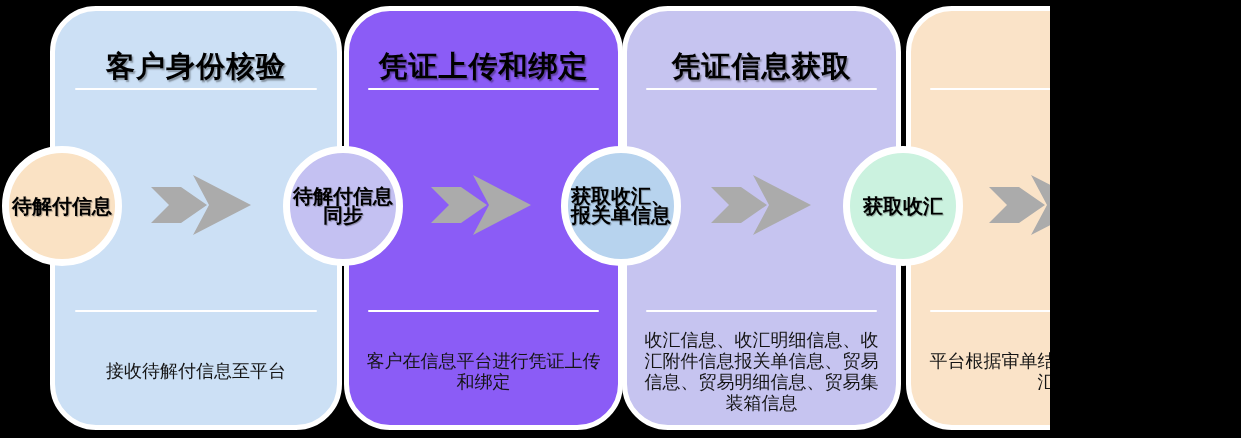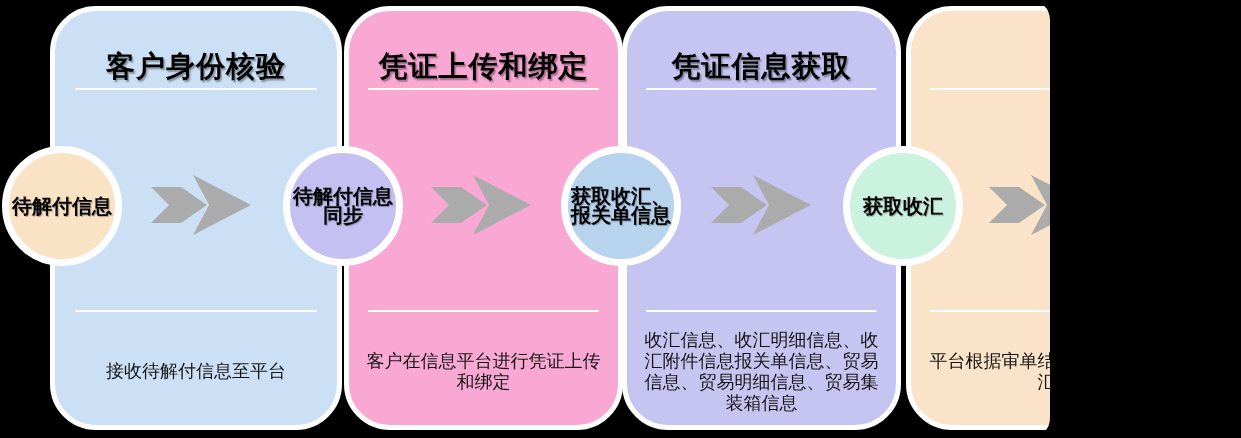--- a/index.html
+++ b/index.html
@@ -5,21 +5,20 @@
   html,body{margin:0;padding:0;}
   body{
     font-family:"DejaVu Sans","Liberation Sans",sans-serif;
     background:#000;
   }
   #canvas{
     position:relative;
     width:1050px;
     height:438px;
     overflow:hidden;
-    border-radius:20px;
   }
   
   .panel{
     position:absolute;
     top:6px;
     height:424px;
     box-sizing:border-box;
     border:5px solid #ffffff;
     border-radius:46px;
   }
@@ -97,21 +96,21 @@
 
   <div class="panel" style="left: 50px; width: 292px; background-color: rgb(204, 224, 245);">
     <div class="panel-title">客户身份核验</div>
     <div class="divider divider-top"></div>
     <div class="divider divider-bottom"></div>
     <div class="body-wrap">
         <div class="panel-body">接收待解付信息至平台</div>
       </div>
   </div>
 
-  <div class="panel" style="left: 344px; width: 279px; background-color: #f9a8d4;">
+  <div class="panel" style="left: 344px; width: 279px; background-color: #8b5cf6;">
     <div class="panel-title">凭证上传和绑定</div>
     <div class="divider divider-top"></div>
     <div class="divider divider-bottom"></div>
     <div class="body-wrap">
         <div class="panel-body">客户在信息平台进行凭证上传和绑定</div>
       </div>
   </div>
 
   <div class="panel" style="left: 622px; width: 279px; background-color: rgb(198, 196, 240);">
     <div class="panel-title">凭证信息获取</div>

